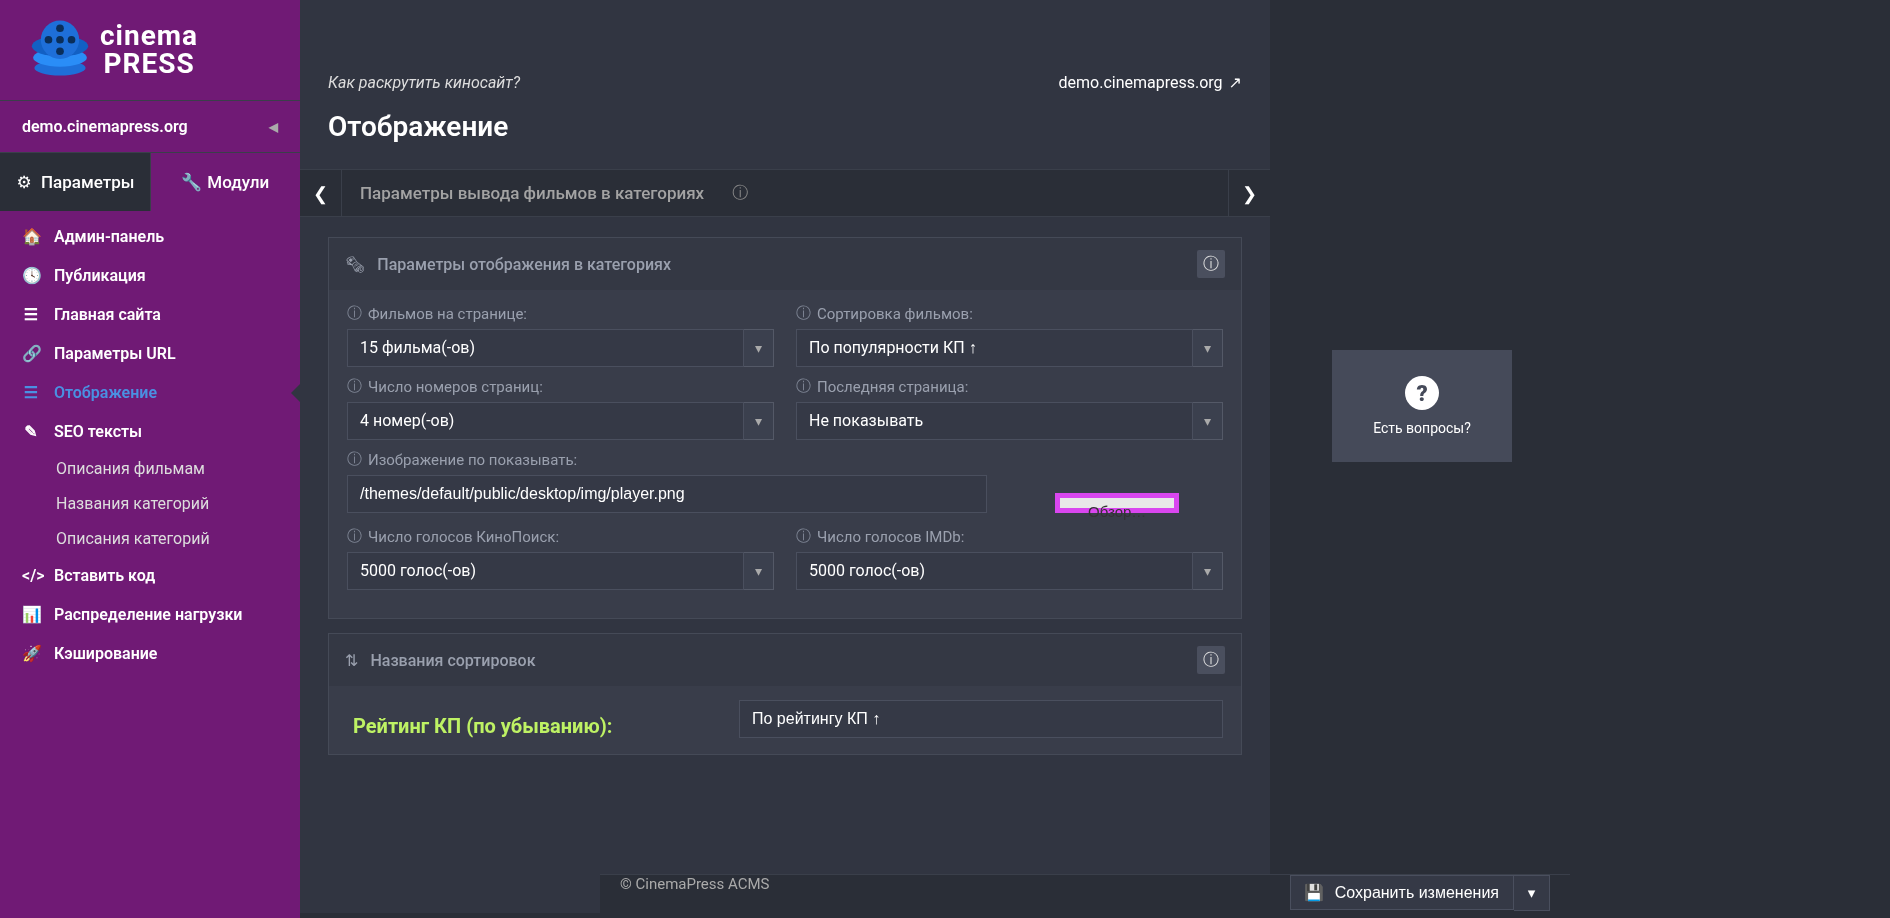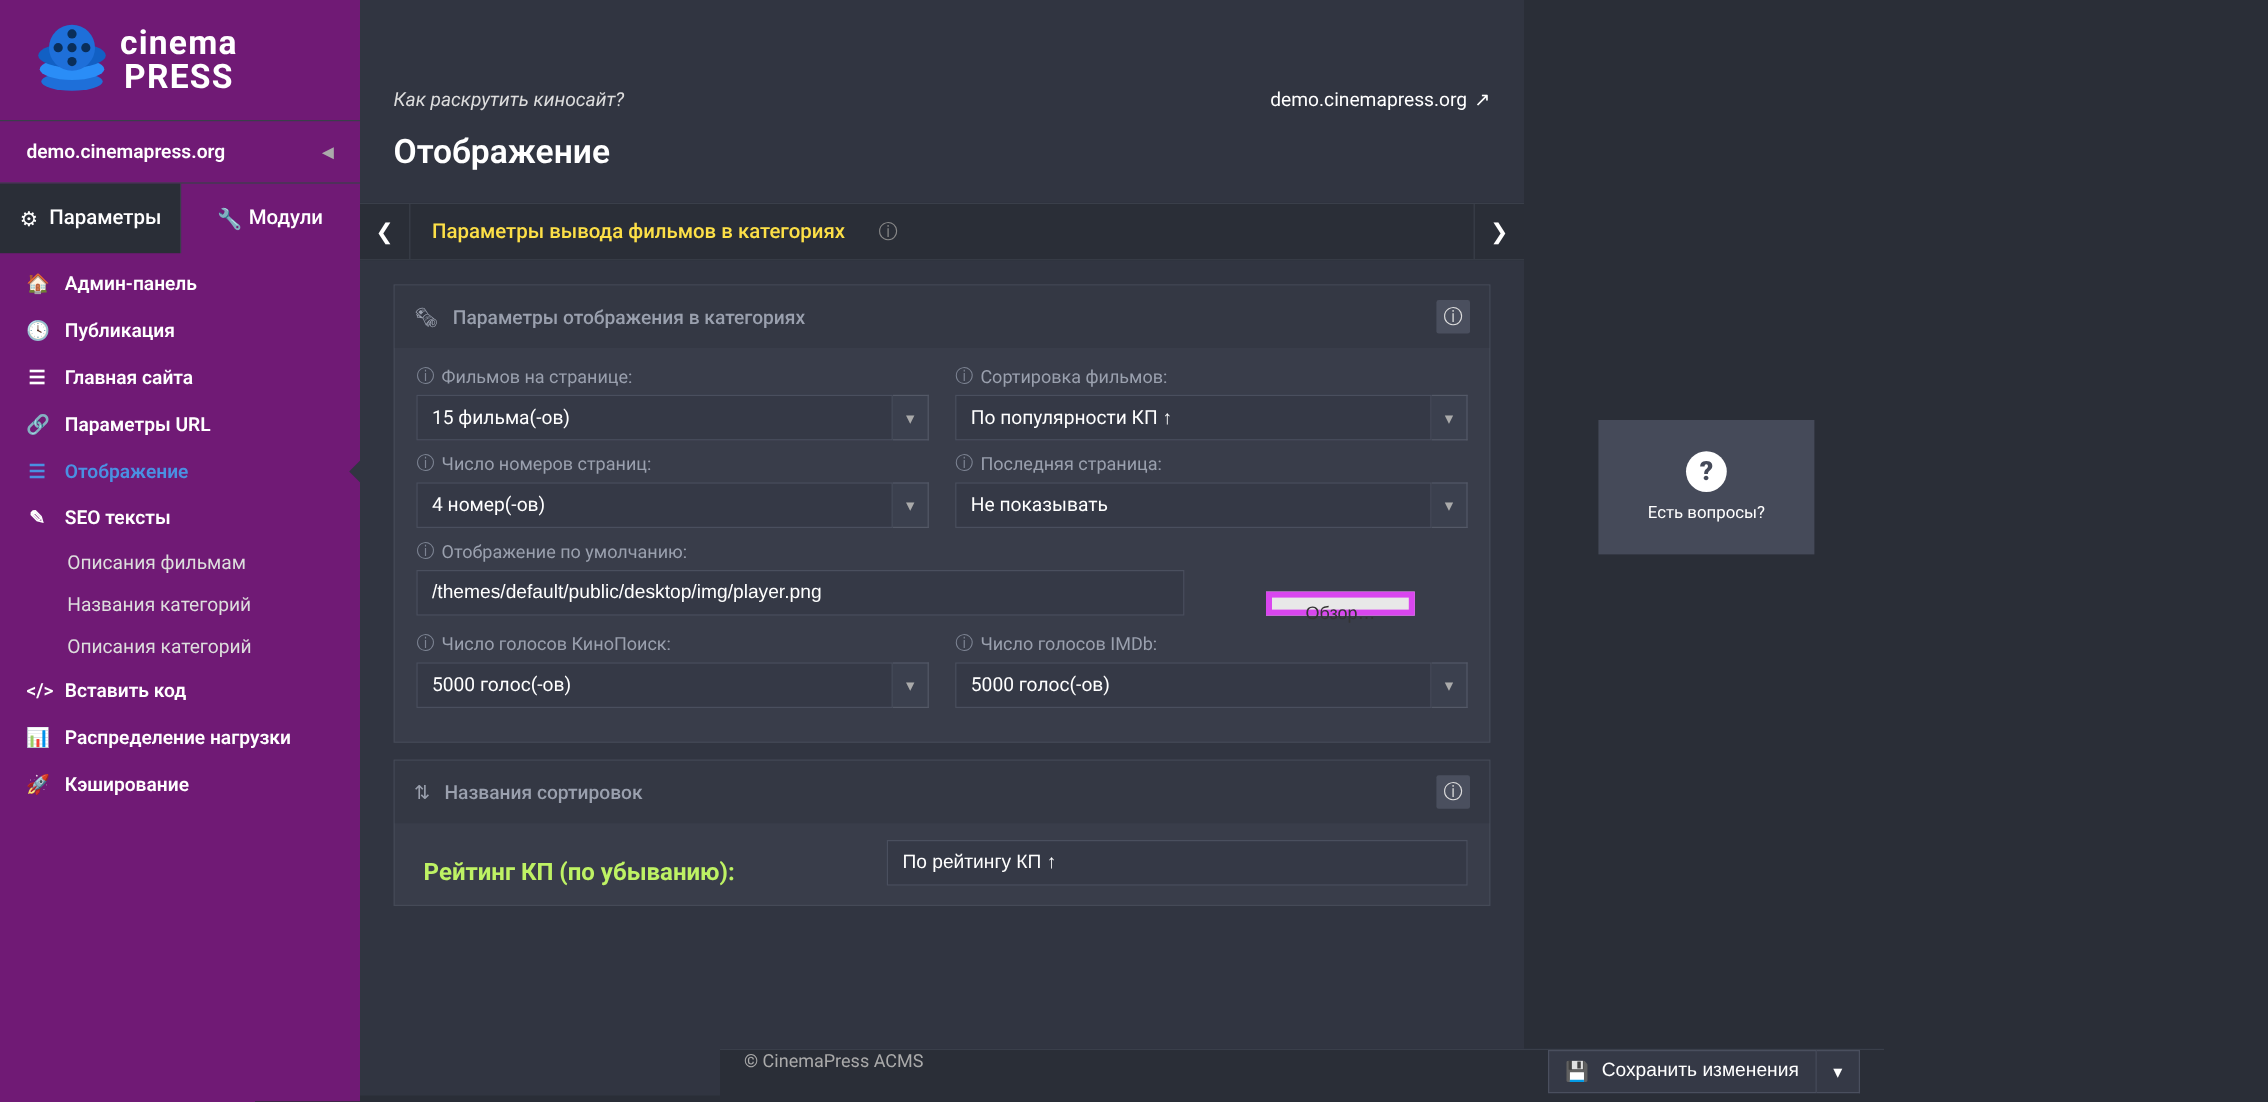--- a/index.html
+++ b/index.html
@@ -134,21 +134,21 @@
   border-bottom:1px solid #3A3F4A;
 }
 .pb-btn {
   width:42px; height:100%;
   display:flex; align-items:center; justify-content:center;
   color:#fff; font-size:18px;
   border-right:1px solid #3A3F4A;
   cursor: pointer;
 }
 .pb-btn.right{ margin-left:auto; border-left:1px solid #3A3F4A; border-right:none;}
-.pb-title { padding:0 18px; font-size:17px; color:#fde047; font-weight:500;}
+.pb-title { padding:0 18px; font-size:17px; color:#a3a3a3; font-weight:500;}
 .pb-info { color:#888; font-size:16px; margin-left:10px;}
 
 .content {
   padding: 20px 28px 80px;
   background:#313541;
   height: calc(918px - 110px - 64px - 48px);
   overflow-y:auto;
 }
 .card {
   background:#393D4A;
@@ -448,21 +448,21 @@
               <div class="select">Не показывать</div>
               <div class="select-btn">
                   <span>▾</span>
                 </div>
             </div>
           </div>
         </div>
 
         <div class="field-label" style="margin-top:4px;">
             <span class="i">ⓘ</span>
-            <span>Отображение по умолчанию:</span>
+            <span>Изображение по показывать:</span>
           </div>
         <div class="file-row">
           <input class="text-input" style="width: 640px;" value="/themes/default/public/desktop/img/player.png">
           <button class="file-browse">Обзор…</button>
         </div>
 
         <div class="row2" style="margin-top:14px;">
           <div class="col">
             <div class="field-label">
                 <span class="i">ⓘ</span>

